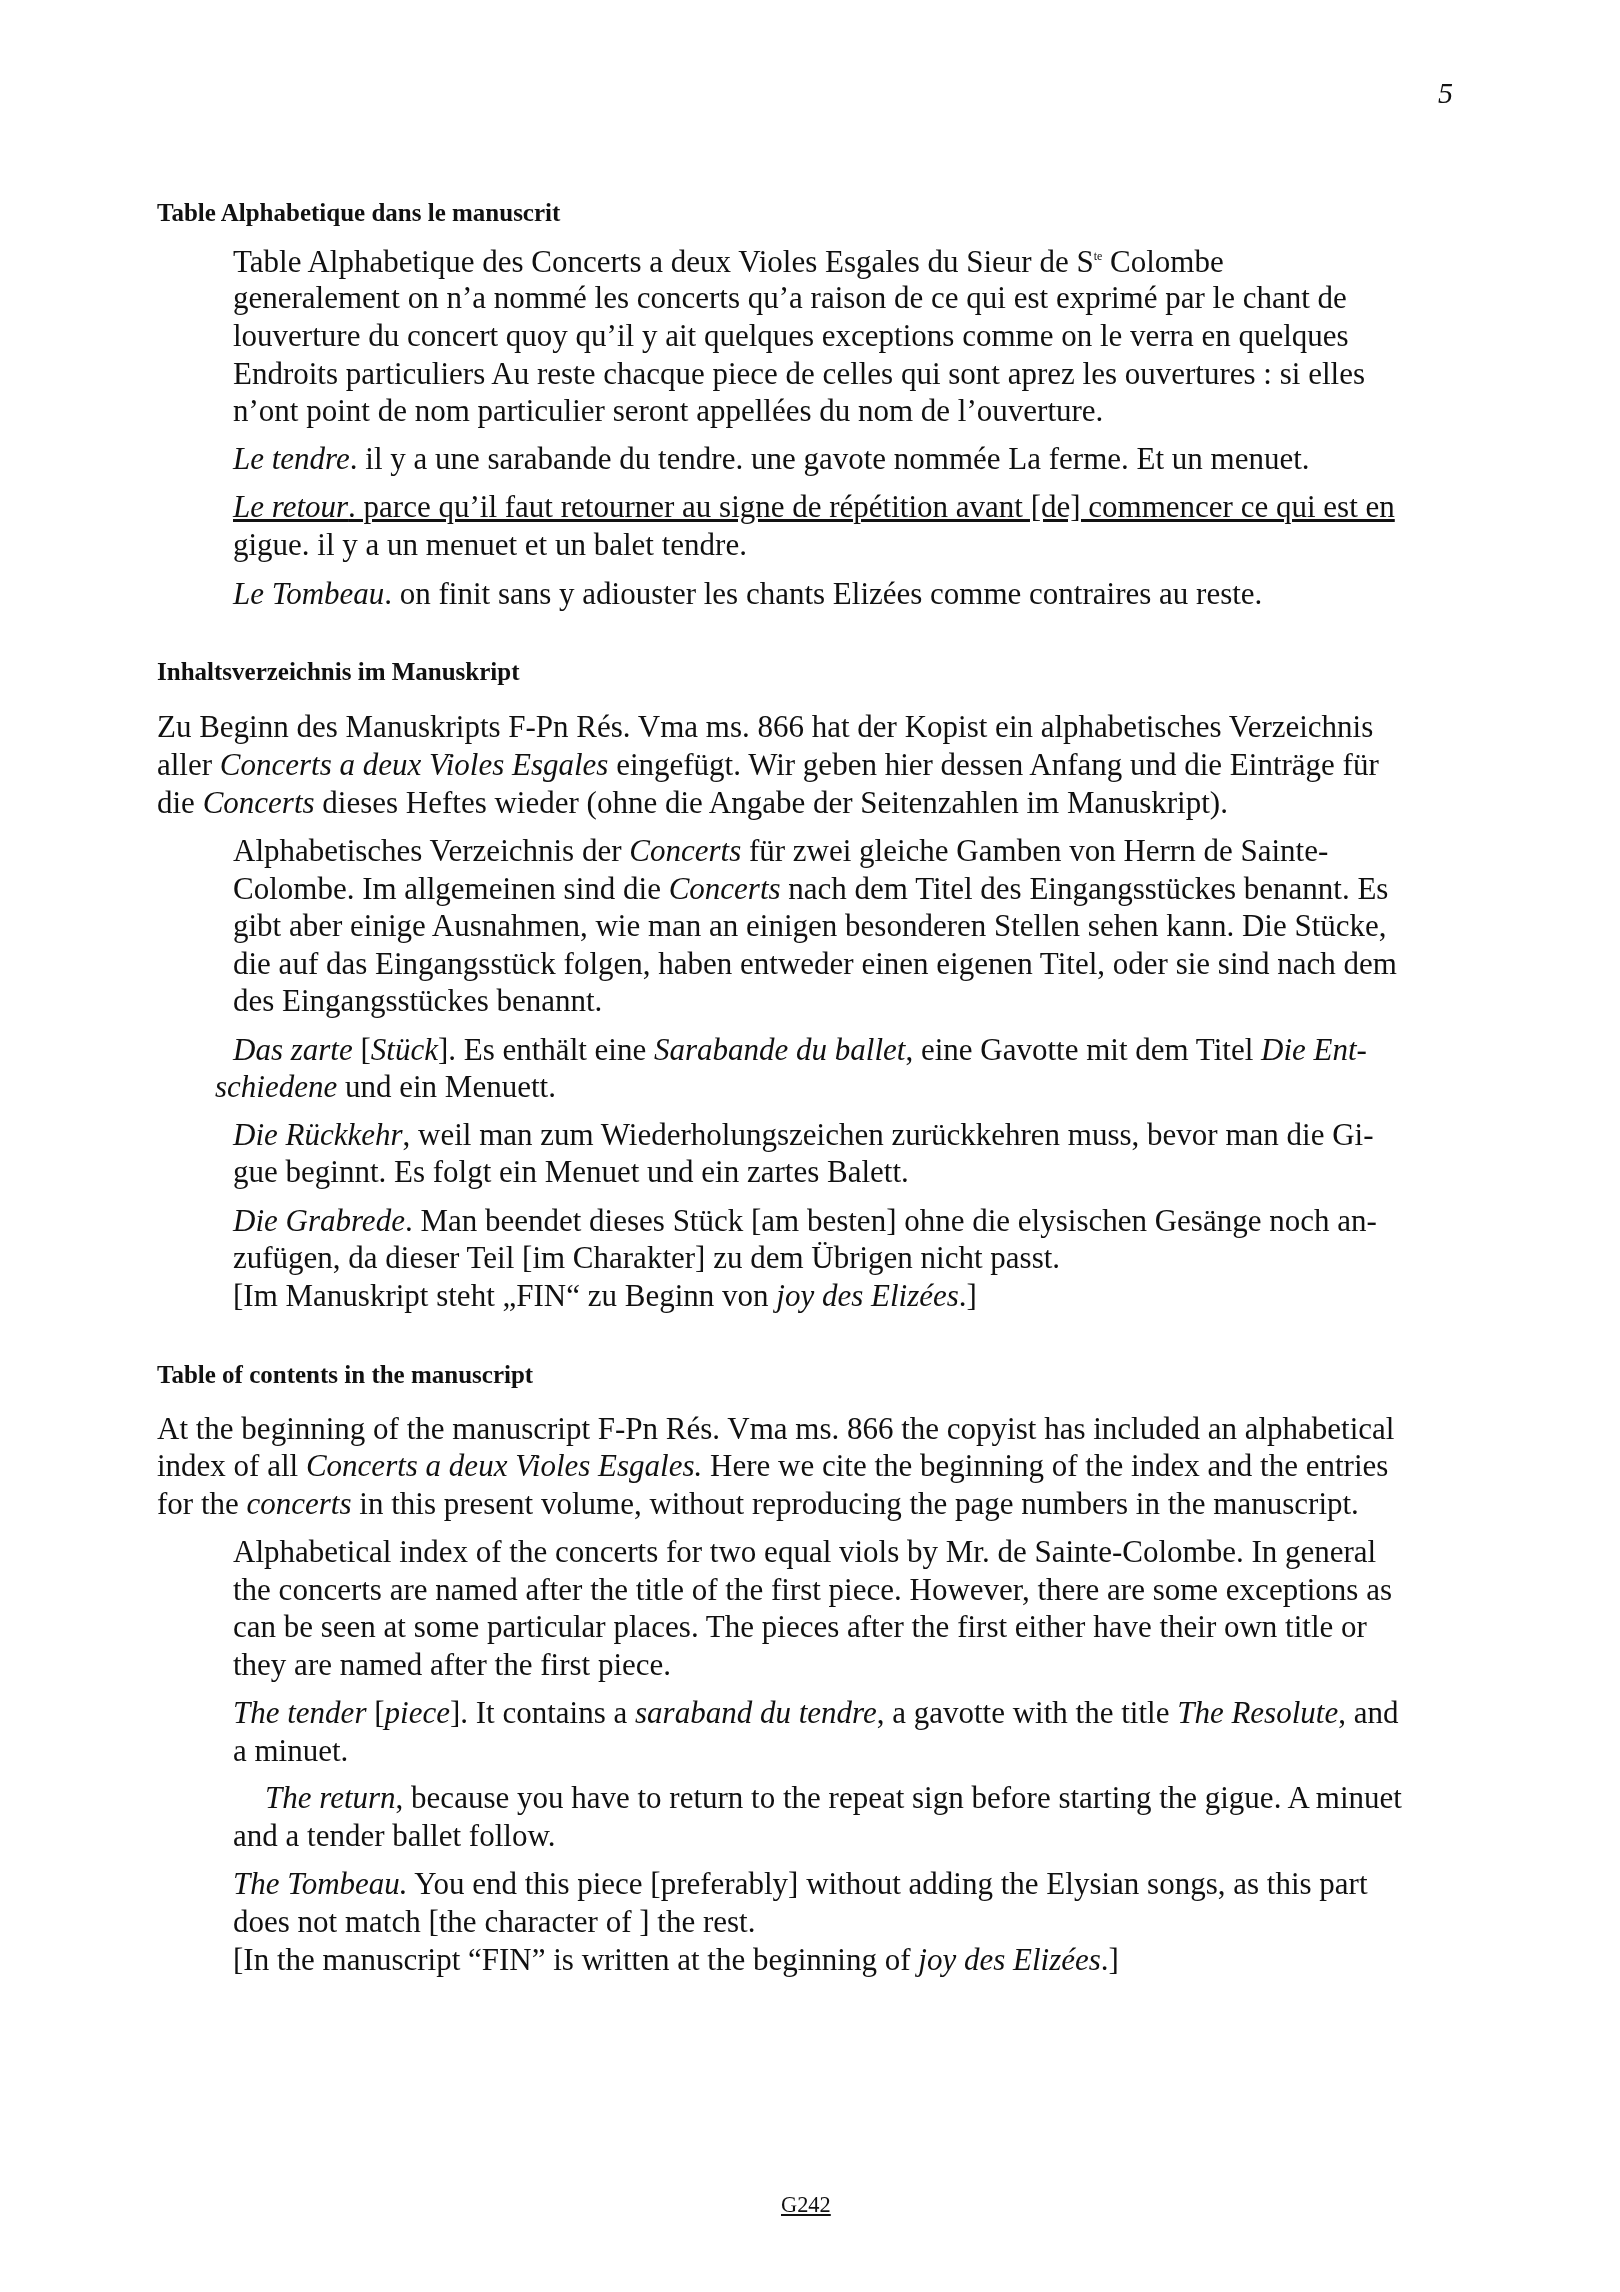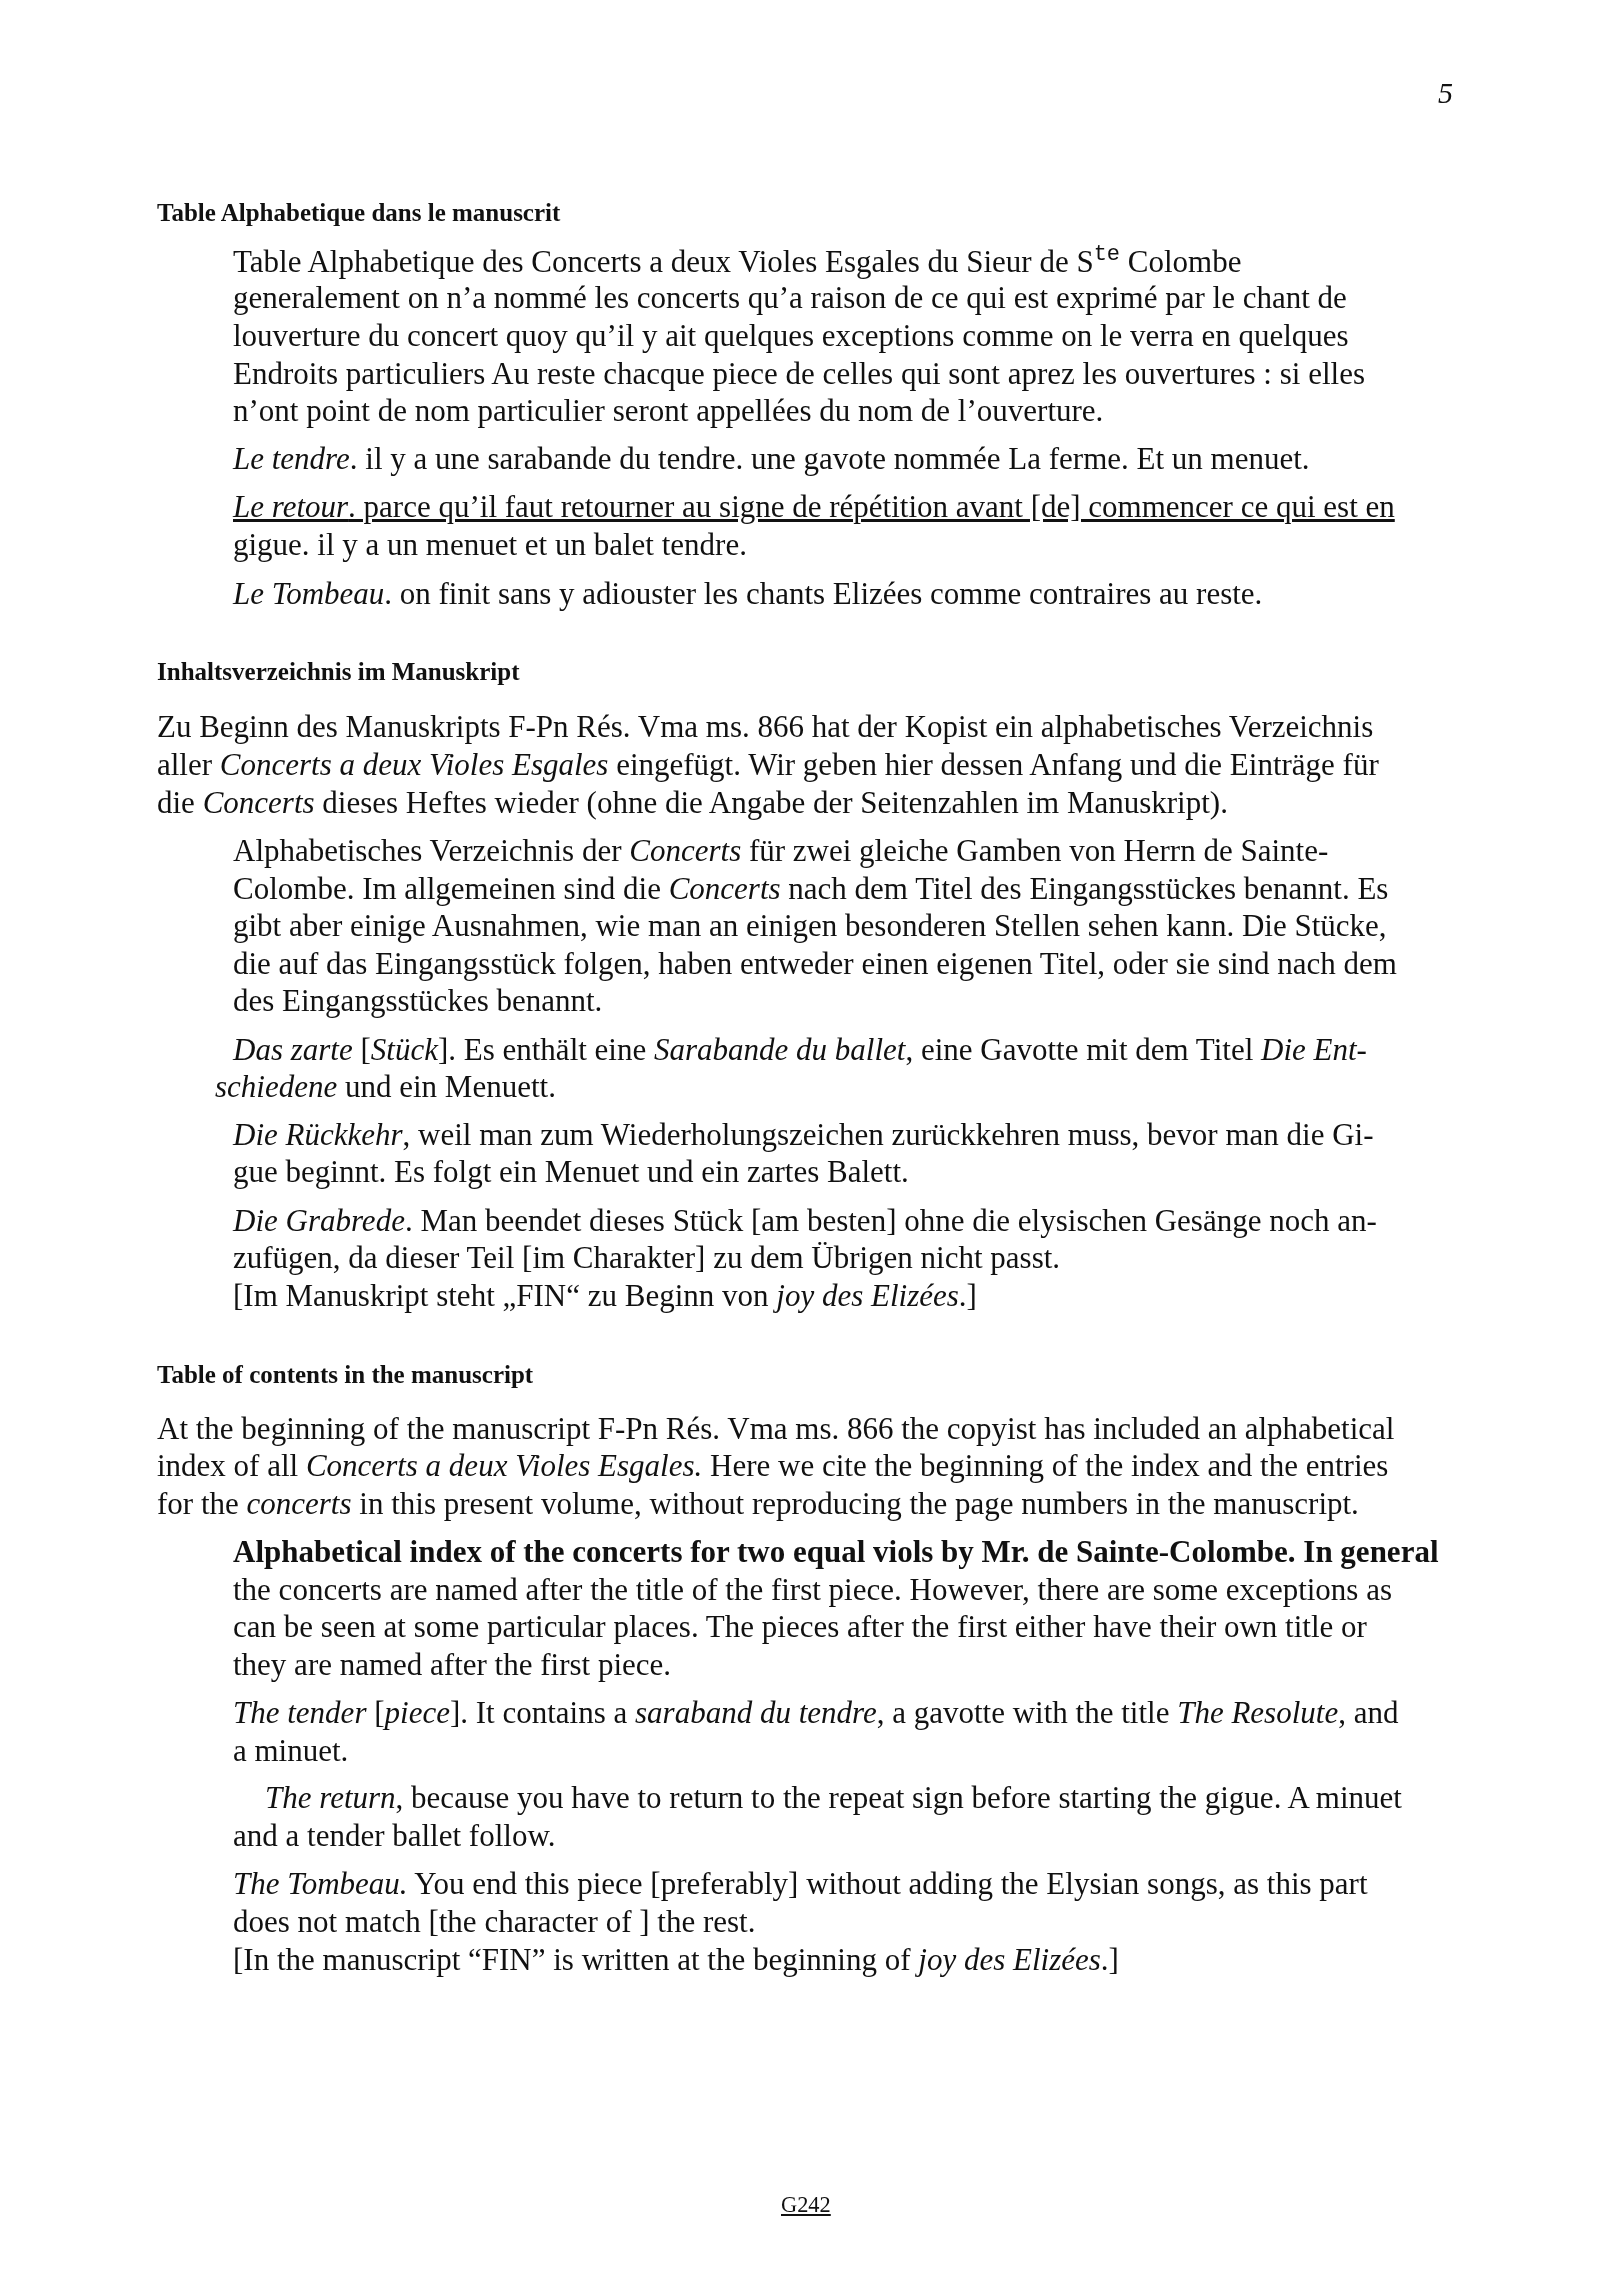--- a/index.html
+++ b/index.html
@@ -4,21 +4,21 @@
 <style>
   html, body { margin: 0; padding: 0; background: #ffffff; }
   body { width: 1620px; height: 2293px; position: relative; overflow: hidden;
          font-family: "Liberation Serif", "DejaVu Serif", serif; color: #111111; }
   .page { position: absolute; left: 0; top: 0; width: 1620px; height: 2293px; background: #fff; }
   .page-number { position: absolute; left: 1438px; top: 75px; font-size: 30px; font-style: italic; line-height: 36px; }
   .footer-code { position: absolute; left: 781px; top: 2191px; font-size: 22.4px; line-height: 27px; text-decoration: underline; }
   .line { position: absolute; white-space: nowrap; font-size: 31px; line-height: 36px; }
   .heading { font-weight: bold; font-size: 25px; }
   .it { font-style: italic; }
-  .sup { font-size: 22px; vertical-align: 12.5px; line-height: 0; font-family: Liberation Mono, monospace; }
+  .sup { font-size: 12px; vertical-align: 12.5px; line-height: 0; }
 </style>
 </head>
 <body>
 
 <div class="page">
   <div class="page-number">5</div>
   <div id="content">
       <section>
         <div class="line heading" style="left: 157px; top: 195px;">Table Alphabetique dans le manuscrit</div>
         <div>
@@ -68,21 +68,21 @@
         </div>
       </section>
       <section>
         <div class="line heading" style="left: 157px; top: 1357px;">Table of contents in the manuscript</div>
         <div>
           <div class="line" style="left: 157px; top: 1411px;"><span>At the beginning of the manuscript F-Pn Rés. Vma ms. 866 the copyist has included an alphabetical</span></div>
           <div class="line" style="left: 157px; top: 1448px; text-align: center;"><span>index of all </span><span class="it">Concerts a deux Violes Esgales.</span><span> Here we cite the beginning of the index and the entries</span></div>
           <div class="line" style="left: 157px; top: 1486px;"><span>for the </span><span class="it">concerts</span><span> in this present volume, without reproducing the page numbers in the manuscript.</span></div>
         </div>
         <div>
-          <div class="line" style="left: 233px; top: 1534px; font-weight: bold;"><span>Alphabetical index of the concerts for two equal viols by Mr. de Sainte-Colombe. In general</span></div>
+          <div class="line" style="left: 233px; top: 1534px;"><span>Alphabetical index of the concerts for two equal viols by Mr. de Sainte-Colombe. In general</span></div>
           <div class="line" style="left: 233px; top: 1572px;"><span>the concerts are named after the title of the first piece. However, there are some exceptions as</span></div>
           <div class="line" style="left: 233px; top: 1609px;"><span>can be seen at some particular places. The pieces after the first either have their own title or</span></div>
           <div class="line" style="left: 233px; top: 1647px;"><span>they are named after the first piece.</span></div>
         </div>
         <div>
           <div class="line" style="left: 233px; top: 1695px;"><span class="it">The tender</span><span> [</span><span class="it">piece</span><span>]. It contains a </span><span class="it">saraband du tendre</span><span>, a gavotte with the title </span><span class="it">The Resolute</span><span>, and</span></div>
           <div class="line" style="left: 233px; top: 1733px;"><span>a minuet.</span></div>
         </div>
         <div>
           <div class="line" style="left: 233px; top: 1780px; margin-left: 32px;"><span class="it">The return</span><span>, because you have to return to the repeat sign before starting the gigue. A minuet</span></div>

